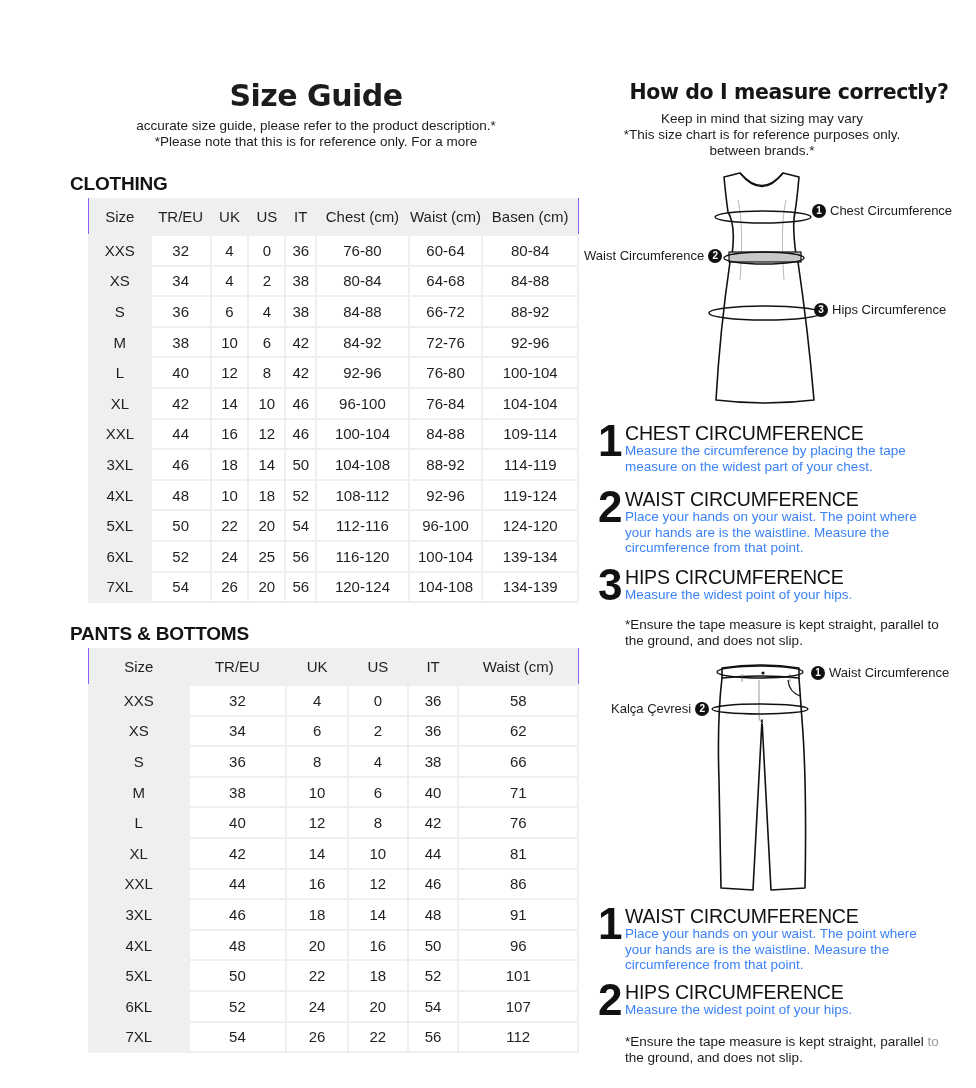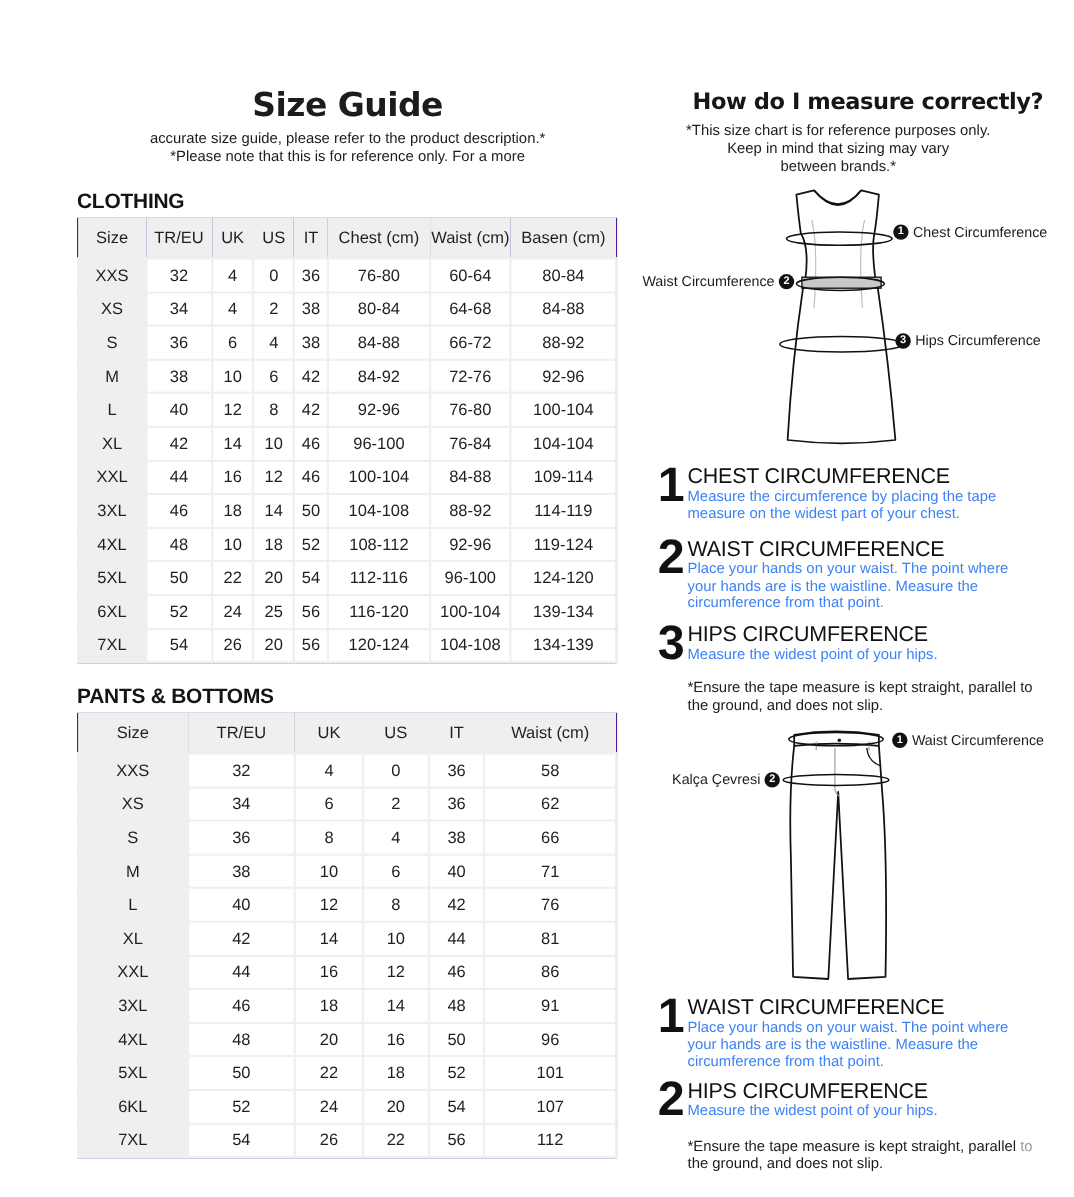--- a/index.html
+++ b/index.html
@@ -4,21 +4,21 @@
   <style>
     * { box-sizing: border-box; margin: 0; padding: 0; }
     html, body { width: 976px; height: 1088px; background: #ffffff; overflow: hidden; }
     body { position: relative; font-family: "Liberation Sans", sans-serif; color: #1a1a1a; }
     .title { position: absolute; left: 0; width: 632px; top: 78px; text-align: center;
       font-family: "DejaVu Sans", sans-serif; font-weight: bold; font-size: 30px; letter-spacing: -0.5px; color: #1c1c1c; }
     .subtitle { position: absolute; left: 0; width: 632px; top: 118px; text-align: center;
       font-size: 13.5px; line-height: 16px; color: #1c1c1c; }
     .section-title { position: absolute; left: 70px; font-weight: bold; font-size: 19px; color: #141414; letter-spacing: -0.2px; }
 
-    table.size-table { position: absolute; left: 70px; border-collapse: collapse; background: #4c1d95; }
+    table.size-table { position: absolute; left: 88px; border-collapse: collapse; background: #8b5cf6; }
     table.size-table th { font-weight: normal; font-size: 15px; color: #1f1f1f; text-align: center; height: 37px; background: #eef0f0; }
     table.size-table td { font-size: 15px; color: #1f1f1f; text-align: center; height: 30.6px; background: #ffffff;
       border: 2px solid #eef0f0; }
     table.size-table td.size-cell { background: #eef0f0; border-color: #eef0f0; }
 
     #clothing-table { top: 198px; width: 491px; }
     #pants-table { top: 648px; width: 491px; }
 
     
     .r-title { position: absolute; left: 611px; width: 356px; top: 80px; text-align: center;
@@ -310,22 +310,22 @@
         <td>26</td>
         <td>22</td>
         <td>56</td>
         <td>112</td>
       </tr>
     </tbody>
 </table>
 
 <div class="r-title">How do I measure correctly?</div>
 <div class="r-sub">
+  <div>Keep in mind that sizing may vary</div>
   <div>*This size chart is for reference purposes only.</div>
-  <div>Keep in mind that sizing may vary</div>
   <div>between brands.*</div>
 </div>
 
 <svg class="diagram" style="left:700px; top:170px;" width="130" height="240" viewBox="0 0 130 240">
   <g fill="none" stroke="#111" stroke-width="1.6" stroke-linejoin="round">
     <path d="M24,7 L40,3 Q62,28 83,3 L99,7 Q97,30 95,42 Q92,55 96,85 L98,92 Q108,160 114,230 Q65,236 16,230 Q20,160 30,92 L32,85 Q36,55 28,42 Q26,28 24,7 Z"></path>
     <path d="M40,3 Q62,30 83,3"></path>
   </g>
   <g fill="none" stroke="#bbb" stroke-width="1">
     <path d="M38,30 Q44,55 40,110"></path>

